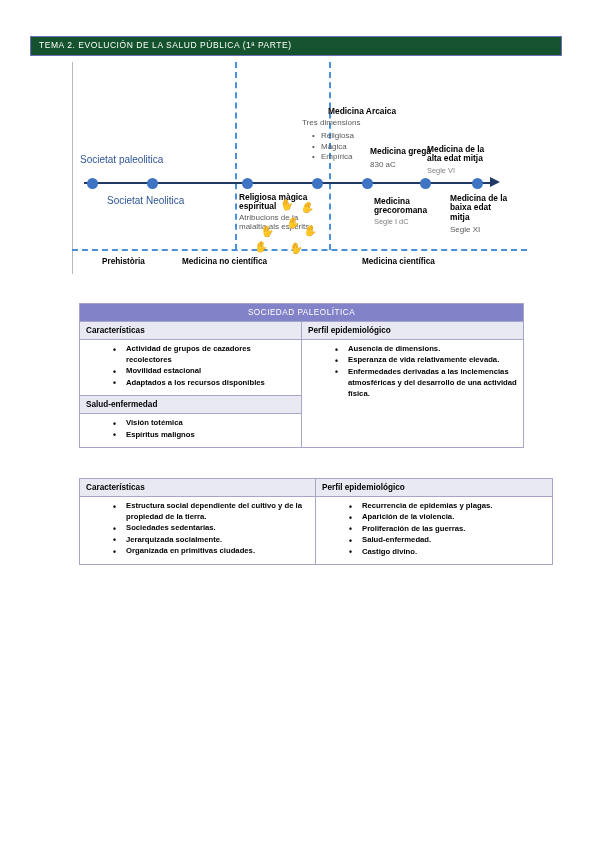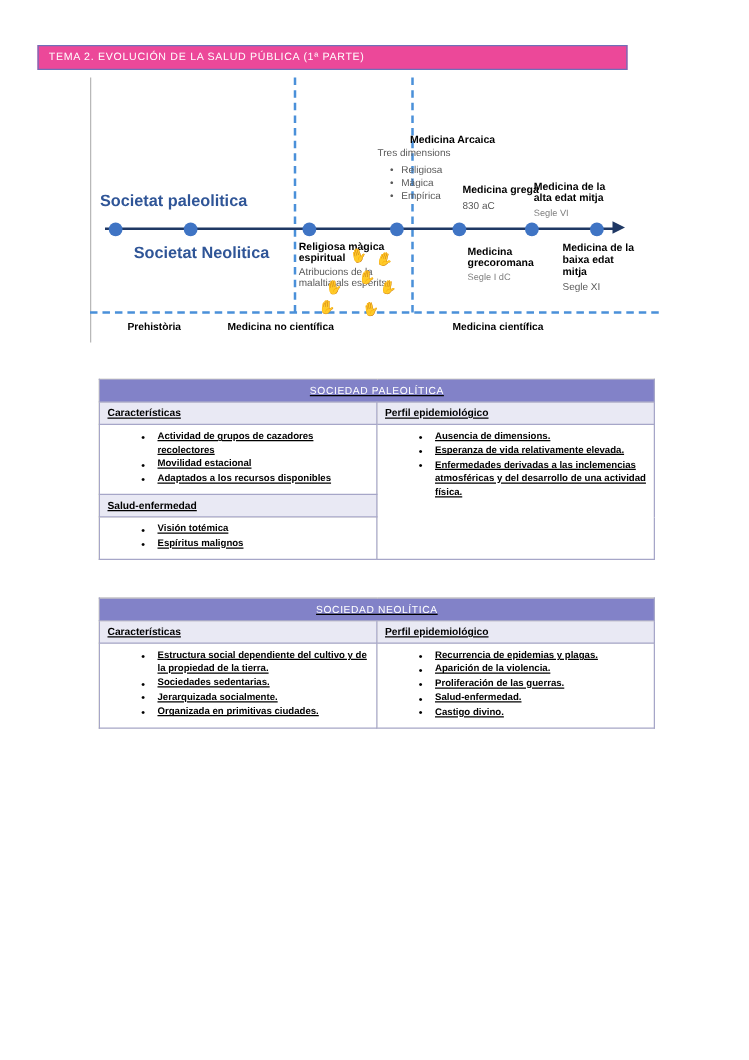--- a/index.html
+++ b/index.html
@@ -14,23 +14,23 @@
     font-family: "Liberation Sans", sans-serif;
     color: #000000;
     overflow: hidden;
   }
 
   
   #title-banner {
     position: absolute;
     left: 30px;
     top: 36px;
-    width: 472px;
+    width: 532px;
     height: 20px;
-    background: #ec4899;
+    background: #14532d;
     border: 1px solid #6f6fb8;
     box-sizing: border-box;
   }
   #title-banner .title-text {
     position: absolute;
     left: 8px;
     top: 3px;
     font-size: 8.5px;
     letter-spacing: 0.55px;
     color: #ffffff;
@@ -94,22 +94,22 @@
     height: 0px;
     border-top: 2px dashed #4a90d9;
   }
   .lbl {
     position: absolute;
     line-height: 1.12;
     white-space: pre-line;
   }
   .lbl-blue {
     color: #2f5597;
-    font-weight: bold;
-    font-size: 13px;
+    font-weight: normal;
+    font-size: 10px;
   }
   .lbl-black-b {
     color: #000000;
     font-weight: bold;
     font-size: 8.4px;
   }
   .lbl-gray {
     color: #595959;
     font-size: 8px;
   }
@@ -151,22 +151,21 @@
     line-height: 1;
     transform-origin: center;
   }
 
   
   .doc-table {
     position: absolute;
     border-collapse: collapse;
     table-layout: fixed;
     width: 445px;
-    background: #fef9c3;
-    text-decoration: underline;
+    background: #c4b5fd;
   }
   #table-paleolitica { left: 79px; top: 303px; }
   #table-neolitica  { left: 79px; top: 478px; }
 
   .doc-table td {
     border: 1px solid #a6a6c8;
     vertical-align: top;
     padding: 0;
   }
   .th-main {
@@ -321,23 +320,20 @@
         <li>Visión totémica</li>
         <li>Espíritus malignos</li>
       </ul>
     </td>
   </tr>
 </tbody>
   </table>
 
 <table id="table-neolitica" class="doc-table">
   <tbody>
-      <tr>
-    <td class="th-main" colspan="2">SOCIEDAD NEOLÍTICA</td>
-  </tr>
   <tr>
     <td class="th-sub col-left">Características</td>
     <td class="th-sub col-right">Perfil epidemiológico</td>
   </tr>
   <tr>
     <td class="cell-plain col-left">
       <ul class="cell-list">
         <li>Estructura social dependiente del cultivo y de la propiedad de la tierra.</li>
         <li>Sociedades sedentarias.</li>
         <li>Jerarquizada socialmente.</li>

